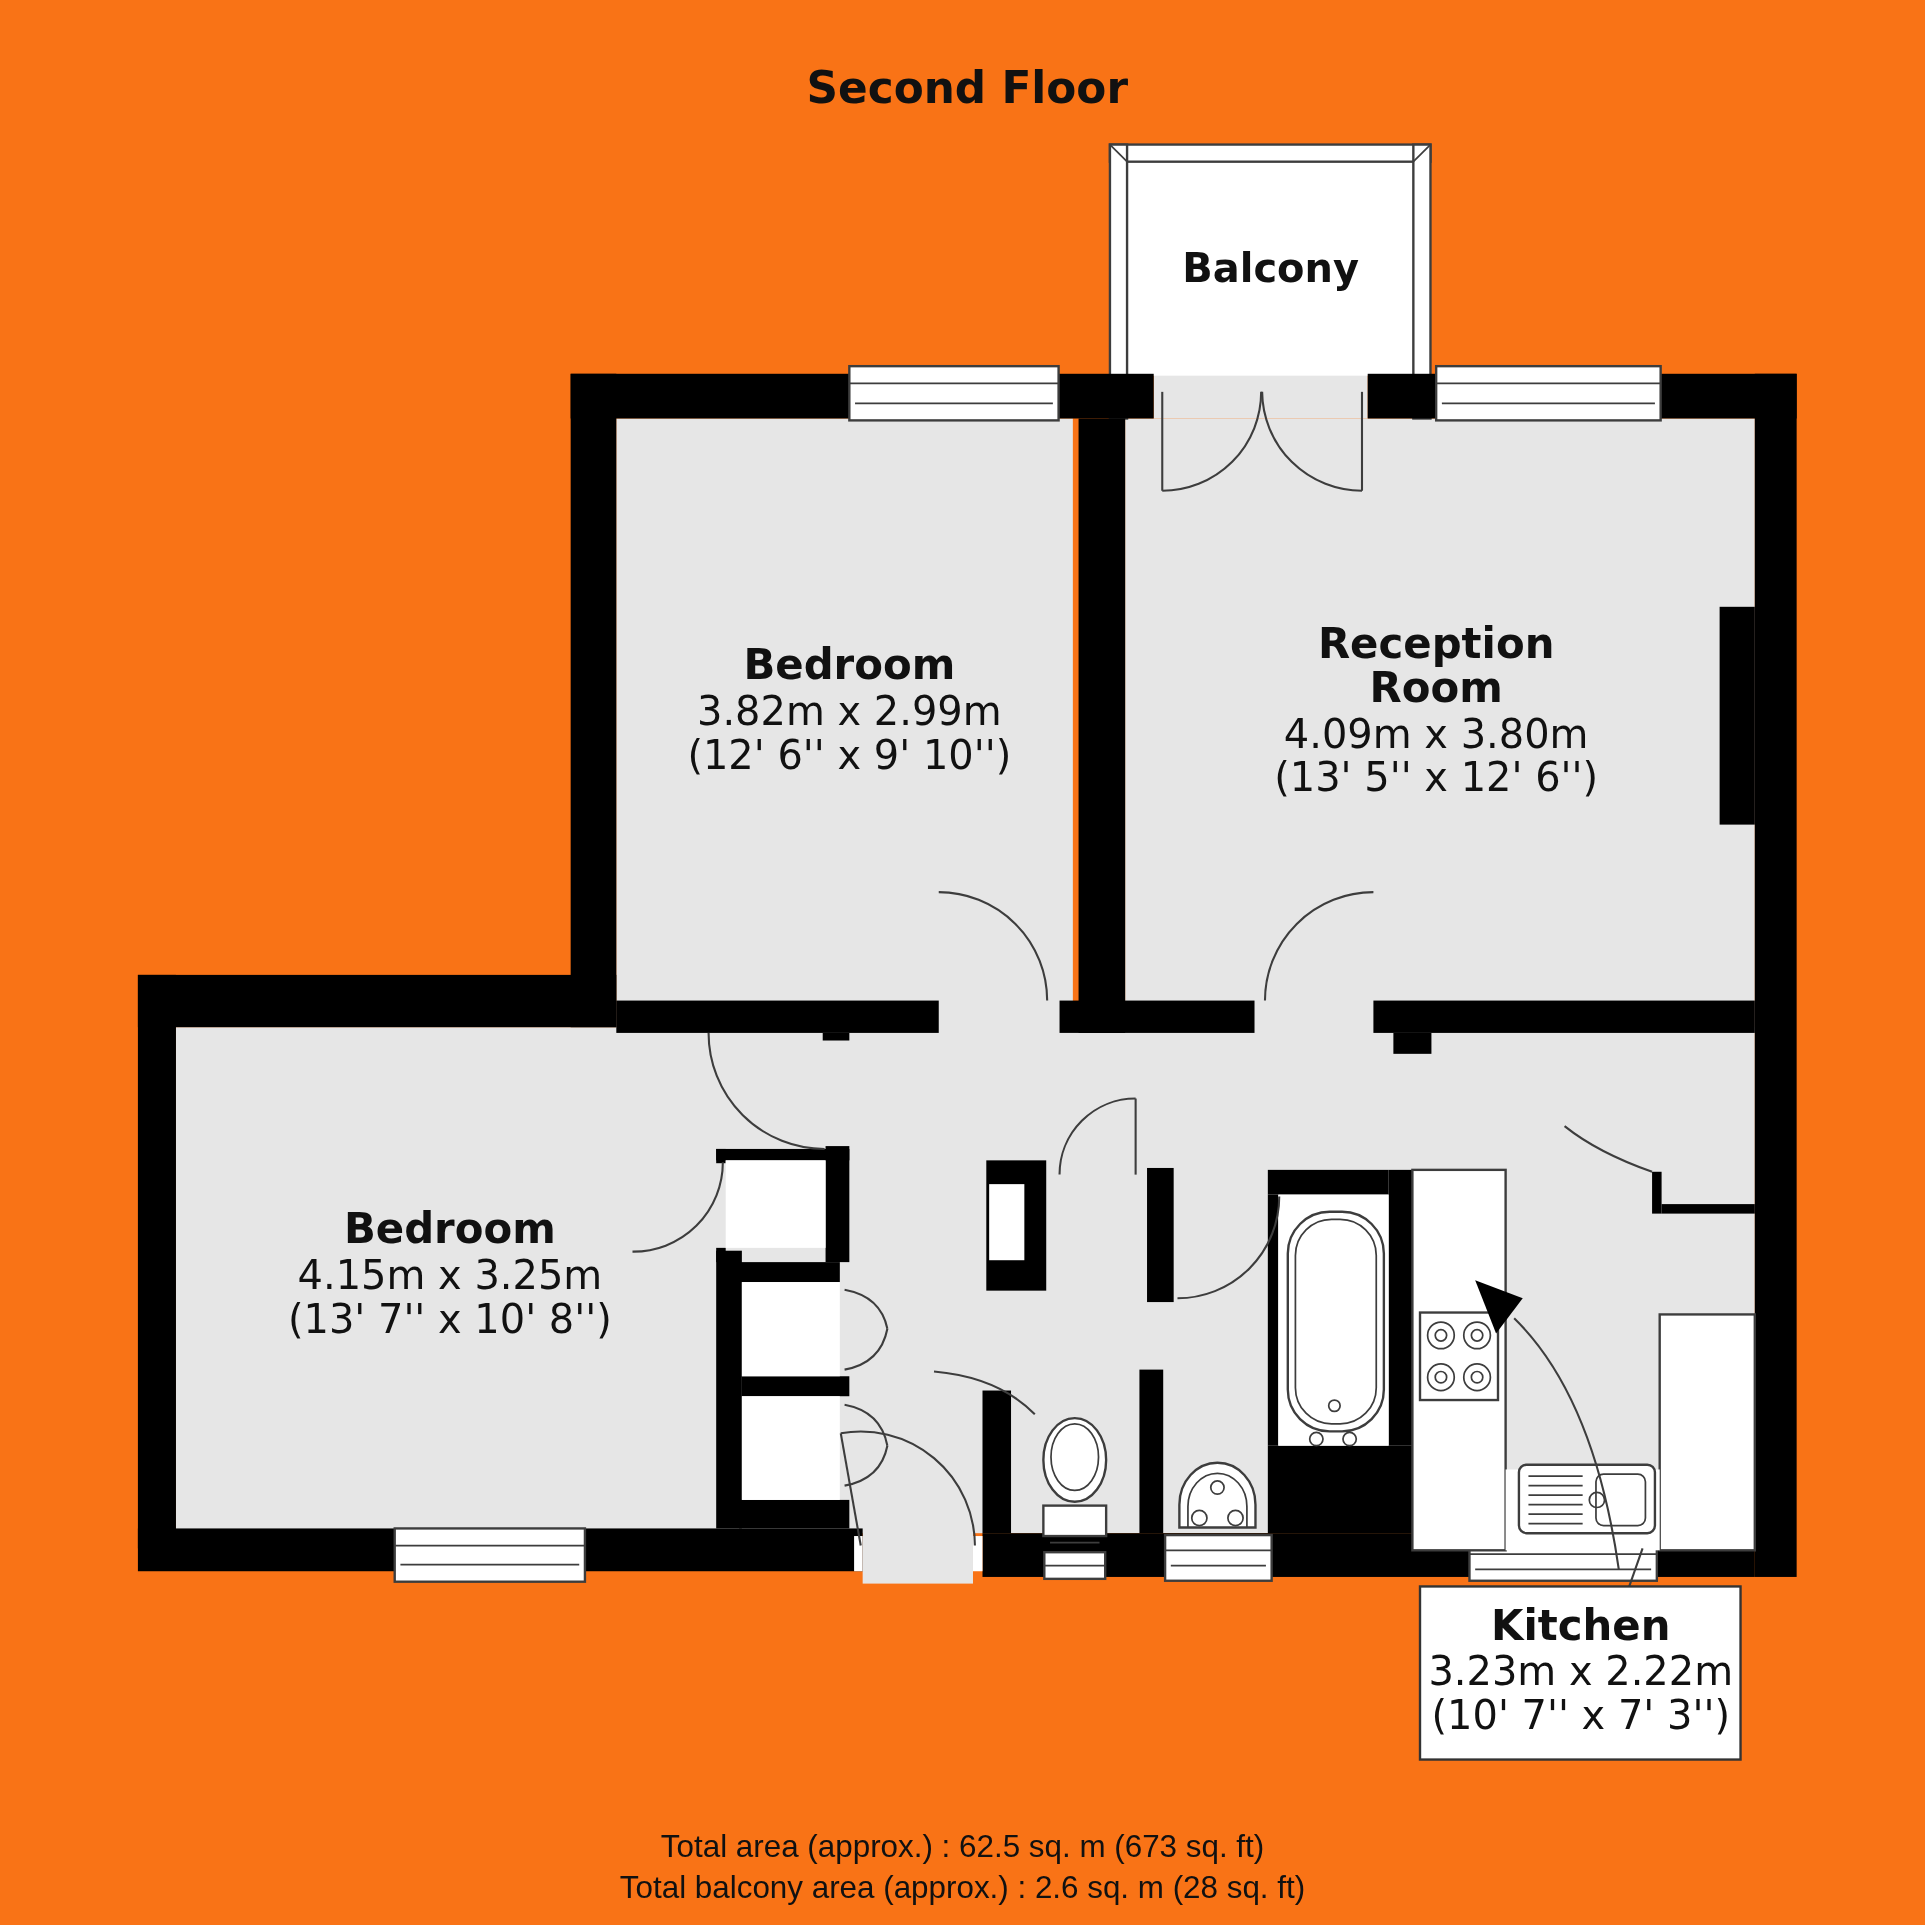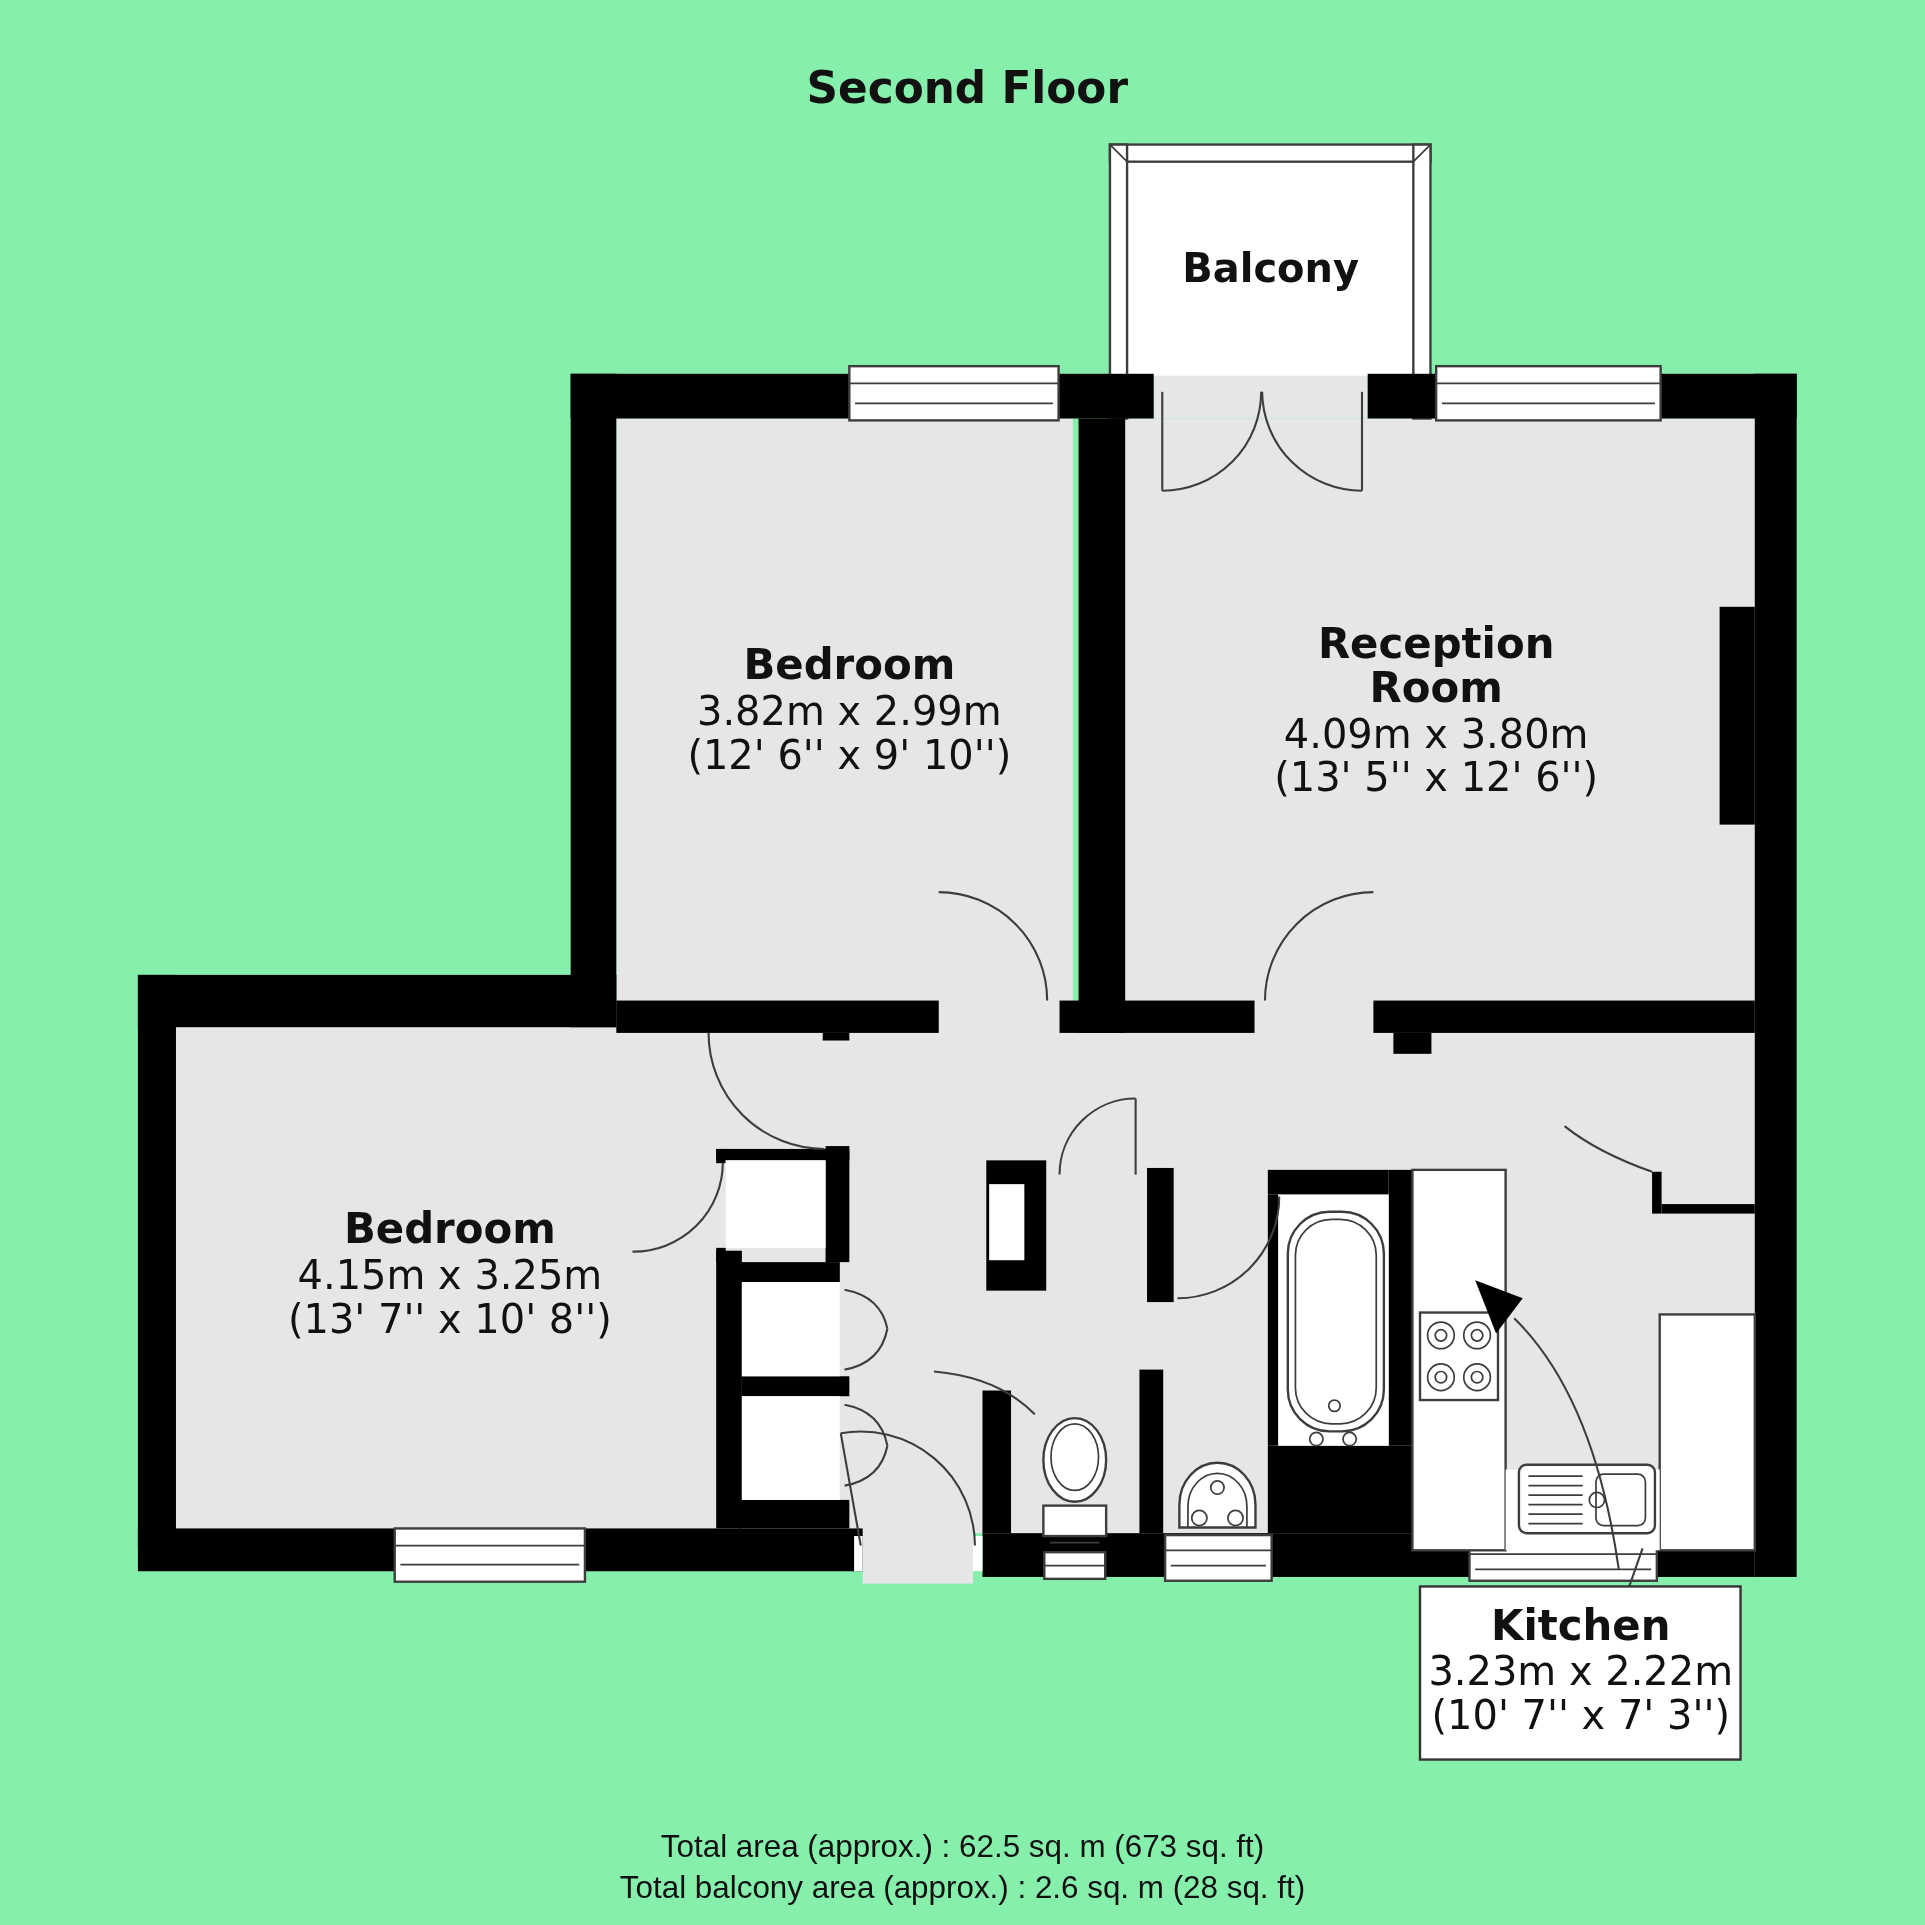--- a/index.html
+++ b/index.html
@@ -1,16 +1,16 @@
 <!DOCTYPE html>
 <html style="font-size:15px"><head>
 <meta charset="utf-8">
 <style>
   html,body{margin:0;padding:0;background:#ffffff;}
-  #plan{position:relative;width:1926px;height:1926px;background:#86efac;overflow:hidden;
+  #plan{position:relative;width:1926px;height:1926px;background:#f97316;overflow:hidden;
         font-family:"DejaVu Sans","Liberation Sans",sans-serif;}
   svg{position:absolute;left:0;top:0;}
   svg text{fill:#111111;}
   .room-name{font-size:44px;font-weight:bold;}
   .room-dim{font-size:42px;font-weight:normal;}
   .title-text{font-size:46px;font-weight:bold;}
   .balcony-text{font-size:42px;font-weight:bold;}
   .totals-text{font-family:"Liberation Sans",sans-serif;font-size:33px;font-weight:normal;}
   .wall{fill:#000000;stroke:none;}
   .floor{fill:#e6e6e6;stroke:none;}

